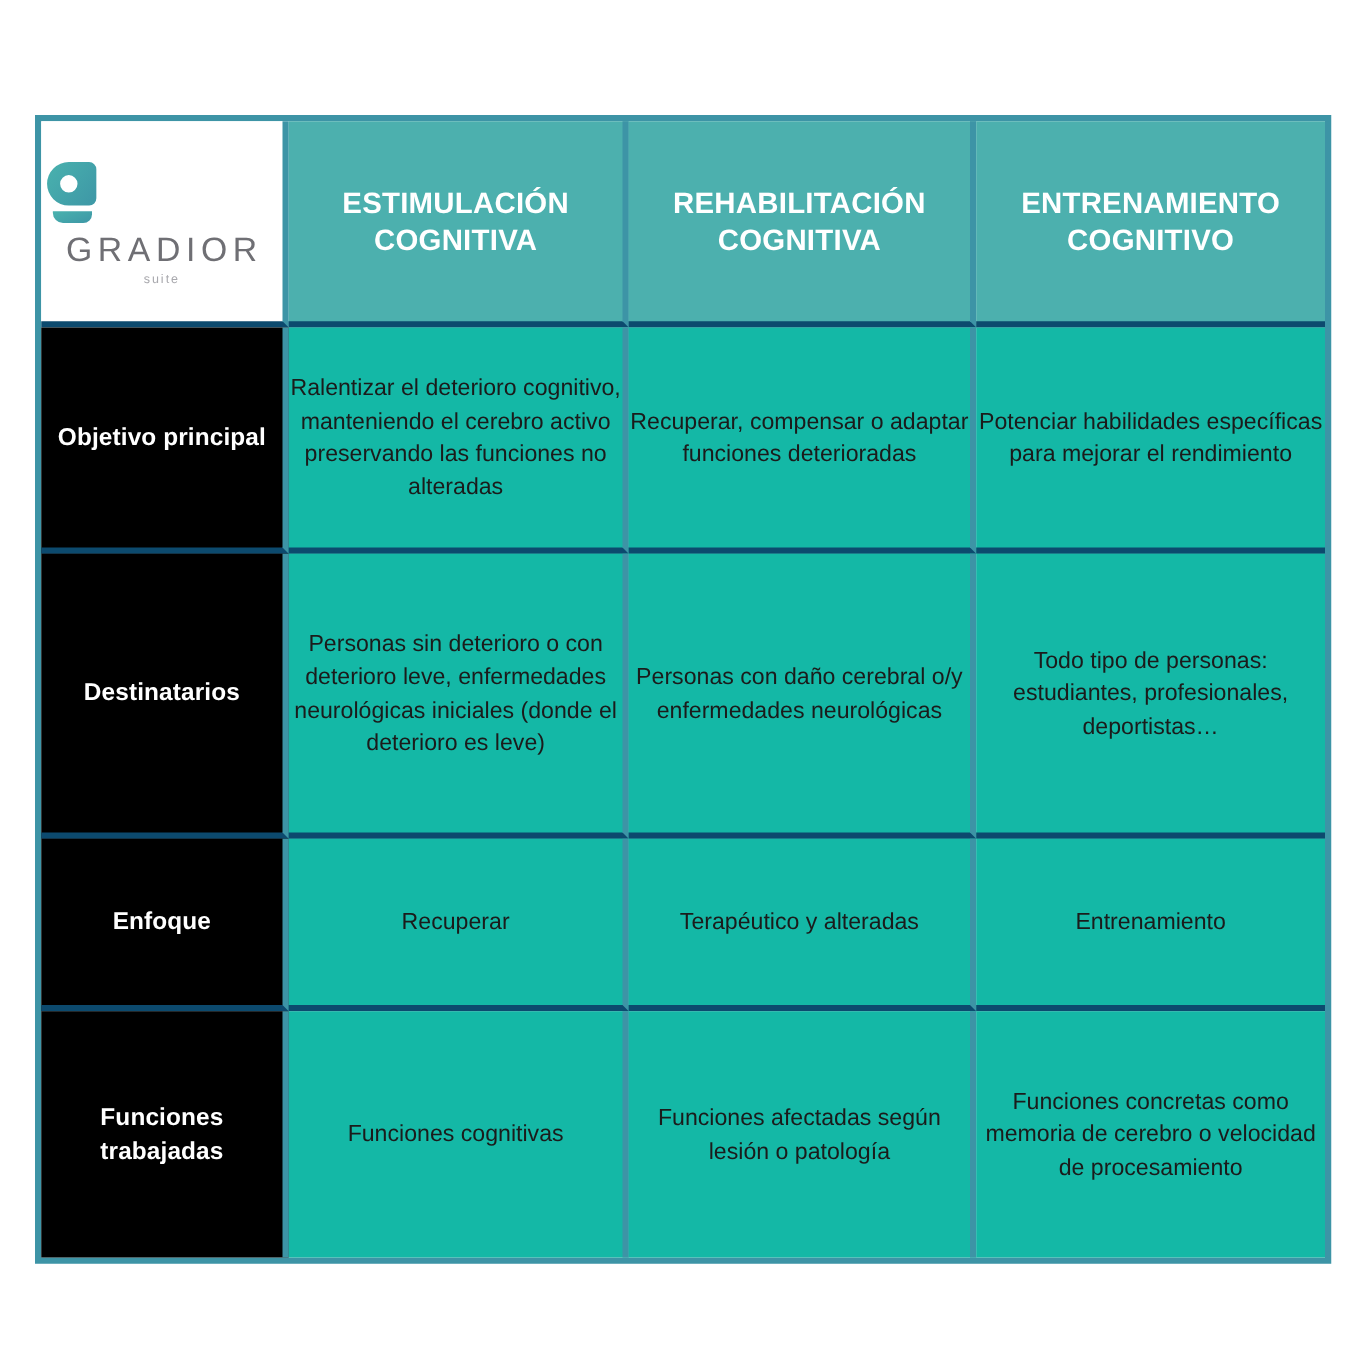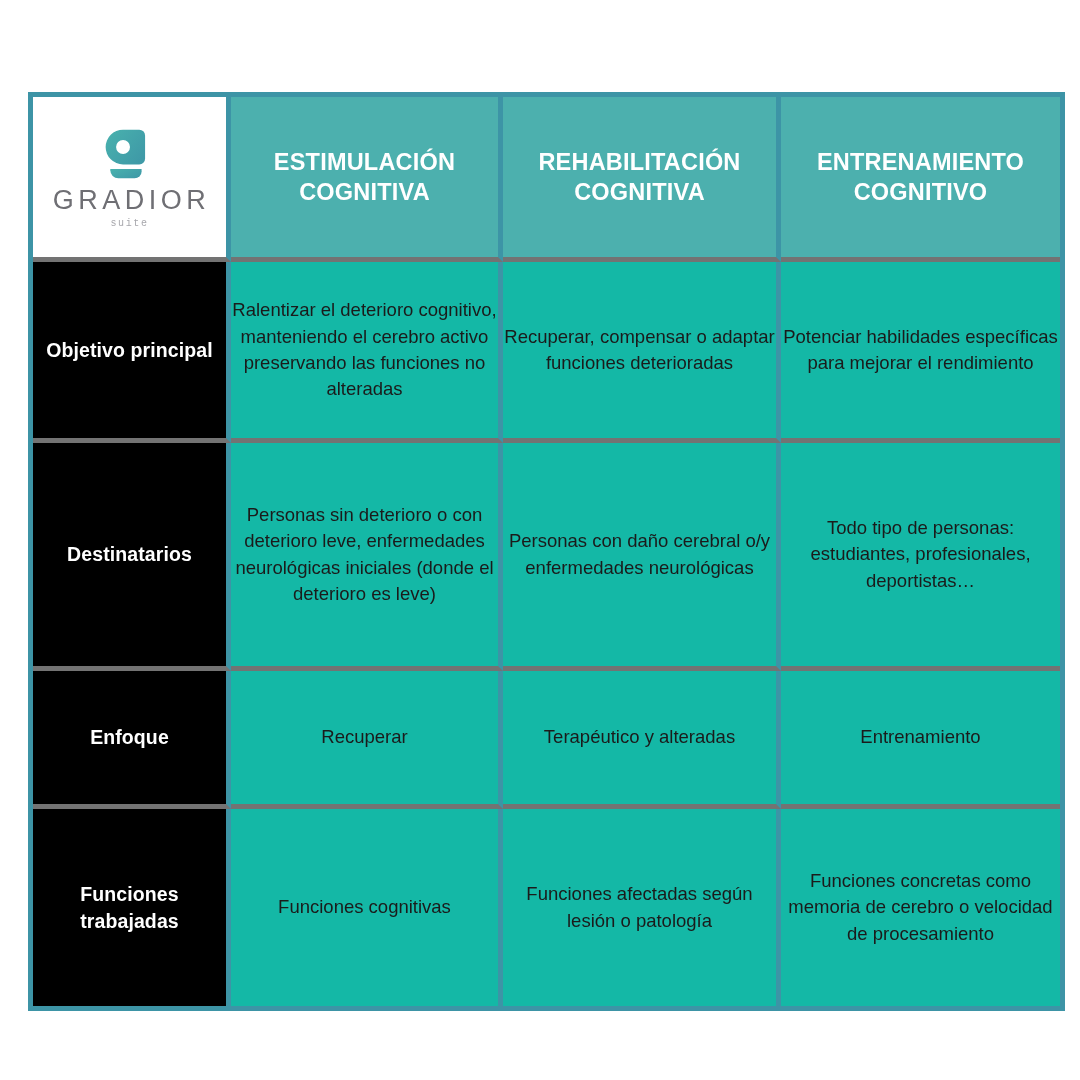--- a/index.html
+++ b/index.html
@@ -32,21 +32,21 @@
     border-bottom: 5px solid #3d94a6;
     table-layout: fixed;
   }
 
   #comparison-table td,
   #comparison-table th {
     box-sizing: border-box;
     vertical-align: middle;
     padding: 0;
     border-right: 5px solid #3d94a6;
-    border-bottom: 5px solid #737373;
+    border-bottom: 5px solid #0c4a6e;
   }
   #comparison-table td.last-col,
   #comparison-table th.last-col {
     border-right: none;
   }
   #comparison-table tr.last-row > td {
     border-bottom: none;
   }
 
   
@@ -59,21 +59,20 @@
   tr.header-row { height: 165px; }
 
   .logo-cell {
     background: #ffffff;
     text-align: center;
     padding: 0;
   }
   .logo-wrap {
     display: flex;
     flex-direction: column;
-    align-items: center;
     justify-content: center;
     height: 100%;
     padding-top: 0;
     box-sizing: border-box;
   }
   .logo-mark {
     width: 58px;
     height: 58px;
     margin-bottom: 4px;
     display: block;
@@ -81,21 +80,21 @@
   .logo-word {
     font-family: "Liberation Sans", sans-serif;
     font-size: 27px;
     letter-spacing: 4.5px;
     color: #6f6f74;
     font-weight: 400;
     line-height: 1;
     padding-left: 4px;
   }
   .logo-sub {
-    font-family: Liberation Mono, monospace;
+    font-family: Liberation Sans, sans-serif;
     font-size: 10px;
     letter-spacing: 1.6px;
     color: #a8a8ad;
     margin-top: 5px;
     line-height: 1;
   }
 
   .col-header {
     background: #4cb0ae;
     color: #ffffff;

